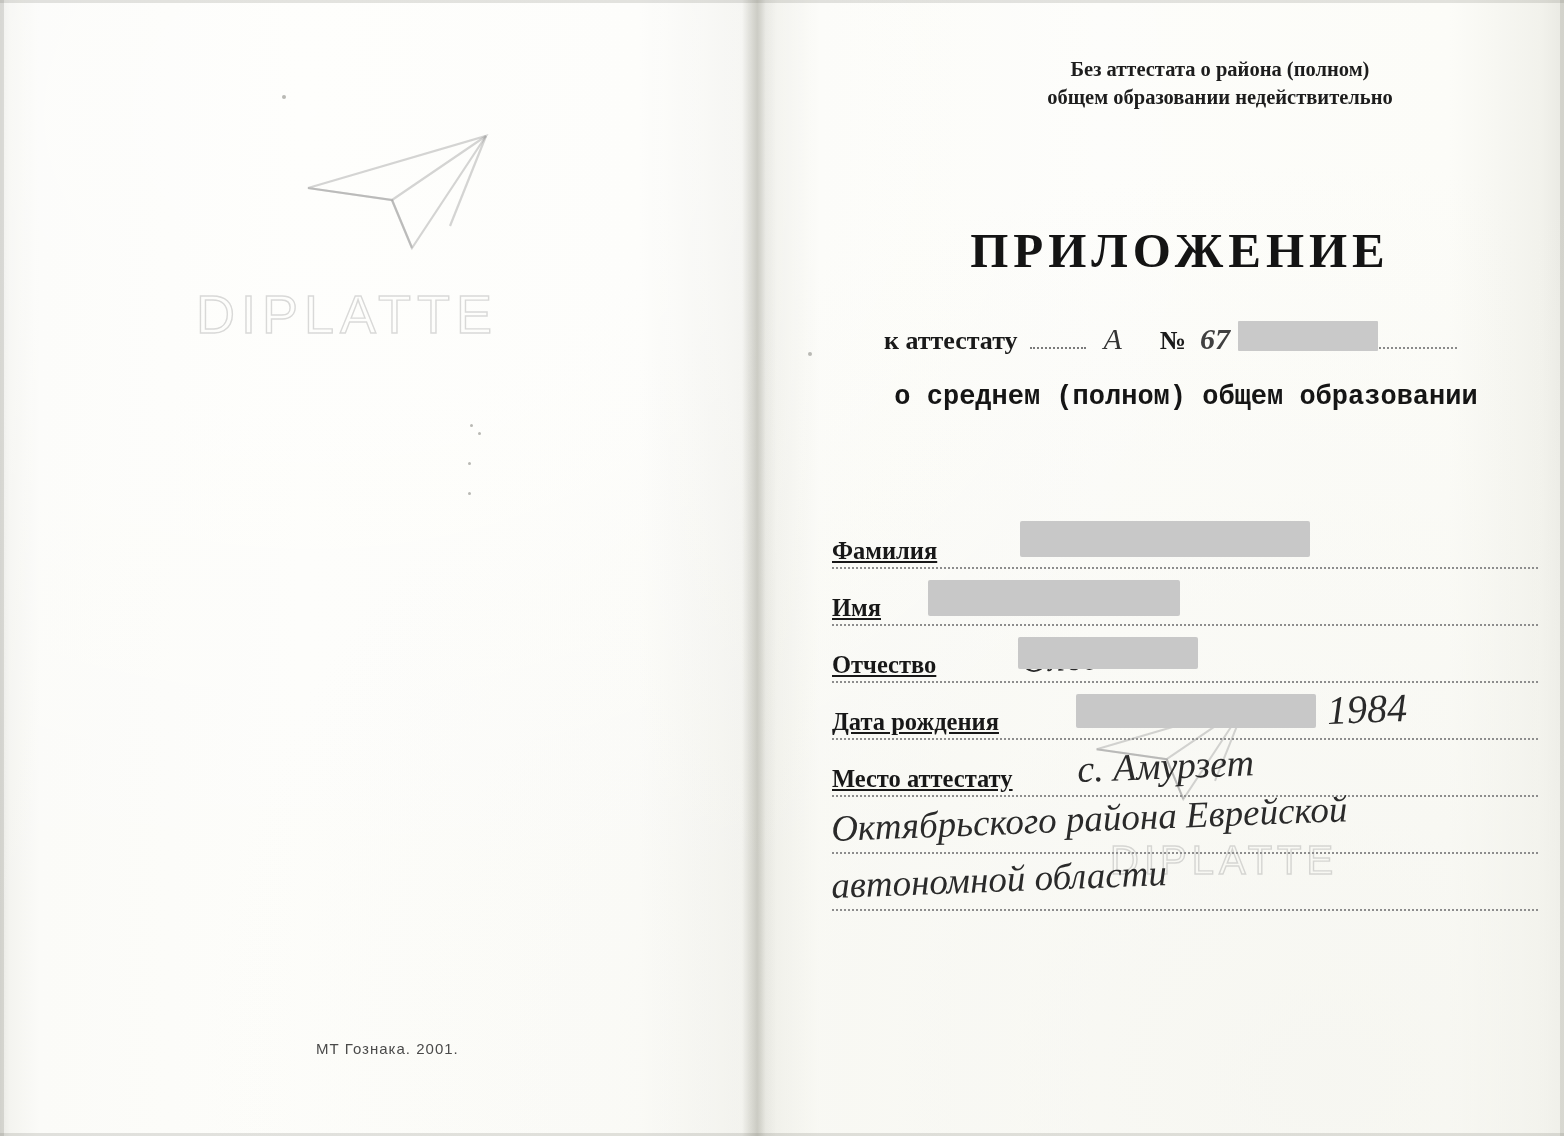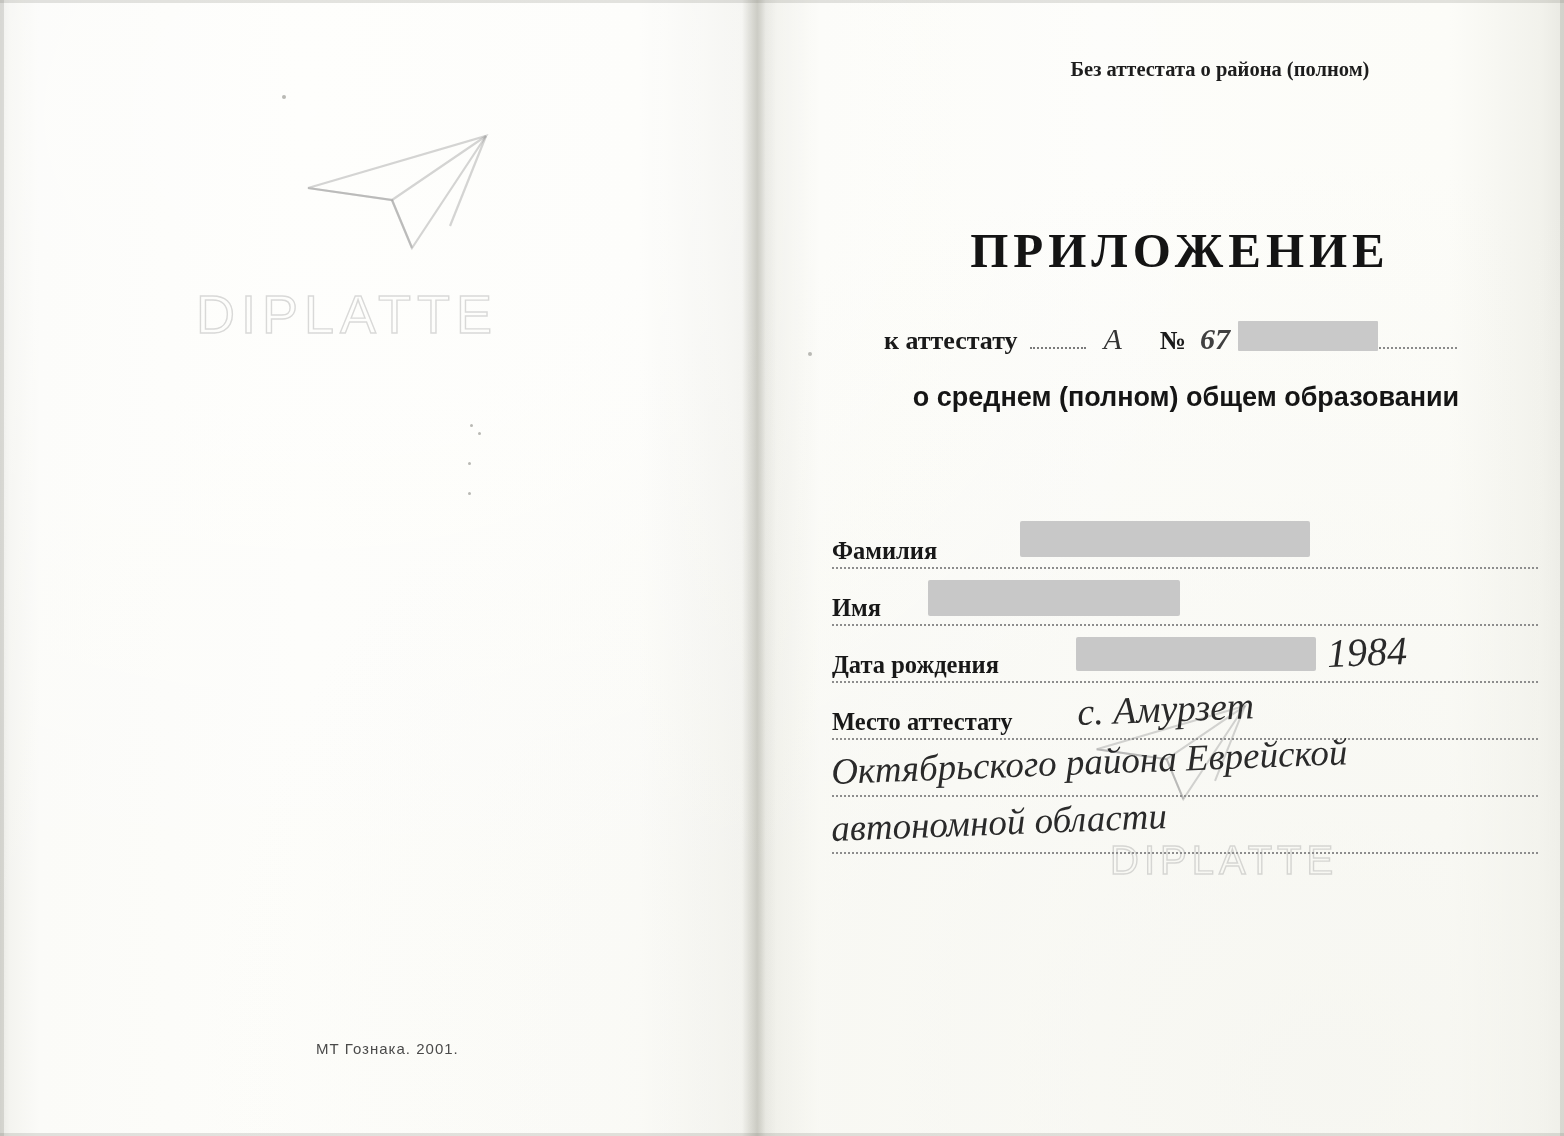--- a/index.html
+++ b/index.html
@@ -151,21 +151,21 @@
     display: inline-block;
     background: #c9c9c9;
     border-radius: 1px;
   }
   .subline2 {
     position: absolute;
     top: 382px;
     left: 36px;
     width: 720px;
     text-align: center;
-    font-family: Liberation Sans, sans-serif;
+    font-family: Liberation Mono, monospace;
     font-weight: 700;
     font-size: 27px;
     color: #151515;
   }
 
   
   .fields {
     position: absolute;
     top: 516px;
     left: 42px;
@@ -177,20 +177,21 @@
   }
   .field-label {
     position: absolute;
     left: 0;
     bottom: 8px;
     font-family: "Liberation Serif", serif;
     font-weight: 700;
     font-size: 24.5px;
     color: #181818;
     white-space: nowrap;
+    text-decoration: underline;
   }
   .field-line {
     position: absolute;
     left: 0; right: 0;
     bottom: 4px;
     border-bottom: 2px dotted #8d8d8d;
   }
   .field-value {
     position: absolute;
     bottom: 9px;
@@ -269,20 +270,21 @@
     </svg>
   </div>
   <div class="wm wm-text wm2">DIPLATTE</div>
 
   <div class="imprint">МТ Гознака. 2001.</div>
 
   <div class="right-page">
 
     <div class="notice">
       <div>Без аттестата о района (полном)</div>
+      <div>общем образовании недействительно</div>
     </div>
 
     <div class="title">ПРИЛОЖЕНИЕ</div>
 
     <div class="subline1">
       <span class="lbl">к аттестату</span>
       <span class="dots"></span>
       <span class="hw-serial-letter">А</span>
       <span class="num-sign">№</span>
       <span class="hw-serial-num">67</span>
@@ -300,20 +302,26 @@
         <span class="field-line"></span>
         <span class="redact-block" style="left:188px;bottom:16px;width:290px;height:36px;"></span>
       </div>
 
       <div class="field-row">
         <span class="field-label">Имя</span>
         <span class="field-line"></span>
         <span class="redact-block" style="left:96px;bottom:14px;width:252px;height:36px;"></span>
       </div>
 
+      <div class="field-row">
+        <span class="field-label">Отчество</span>
+        <span class="field-line"></span>
+        <span class="field-value hw" style="left:190px;bottom:6px;font-size:38px;">Олеговна</span>
+        <span class="redact-block" style="left:186px;bottom:18px;width:180px;height:32px;"></span>
+      </div>
 
       <div class="field-row">
         <span class="field-label">Дата рождения</span>
         <span class="field-line"></span>
         <span class="field-value hw" style="left:496px;bottom:10px;font-size:40px;">1984</span>
         <span class="redact-block" style="left:244px;bottom:16px;width:240px;height:34px;"></span>
       </div>
 
       <div class="field-row">
         <span class="field-label">Место аттестату</span>

